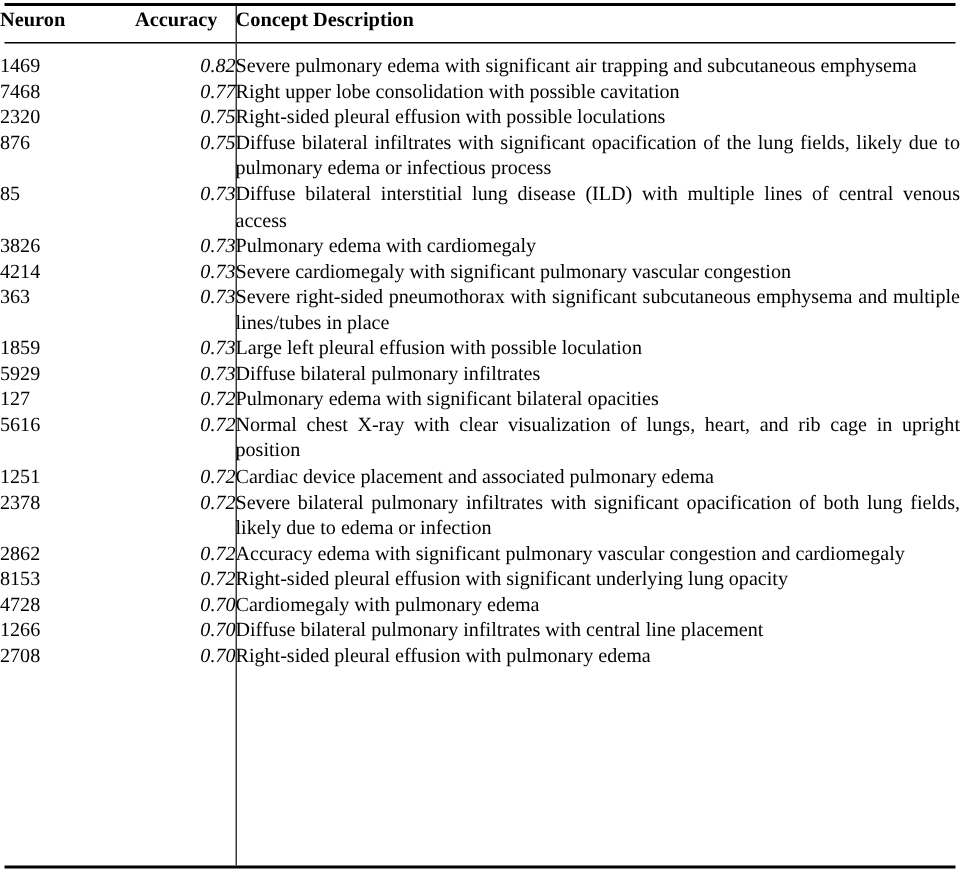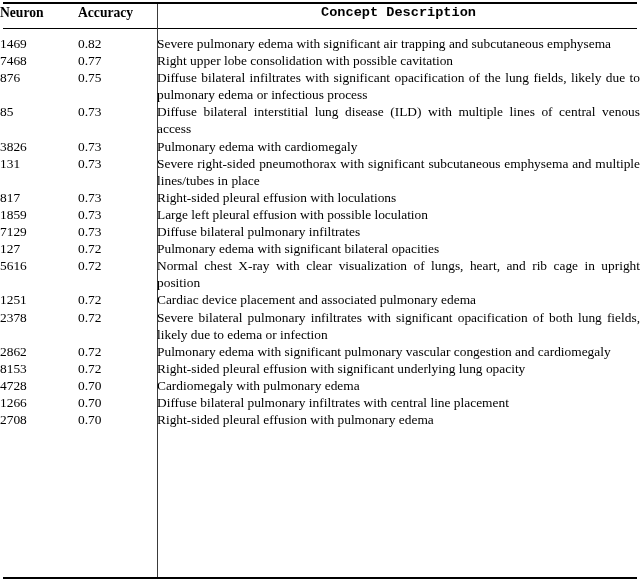--- a/index.html
+++ b/index.html
@@ -63,47 +63,48 @@
     font-weight: bold;
     font-size: 13.6px;
     line-height: 26px;
     vertical-align: middle;
   }
   th.th-neuron {
     text-align: left;
     padding-left: 11px;
   }
   th.th-acc {
-    text-align: left;
+    text-align: center;
     padding-right: 24px;
     margin-top: 34px;
   }
   th.th-desc {
-    text-align: center;
-    padding-left: 11px;
-    font-family: Liberation Mono, monospace;
+    text-align: left;
+    padding-left: 11px;
   }
 
   
   tr.gap-row td { height: 9px; }
 
   
   tr.data-row td {
     font-size: 13.4px;
     line-height: 17.1px;
     padding-bottom: 0px;
   }
   td.td-neuron {
     text-align: left;
     padding-left: 11px;
     white-space: nowrap;
   }
   td.td-acc {
+    text-align: right;
     padding-right: 24px;
     white-space: nowrap;
+    font-style: italic;
   }
   td.td-desc {
     text-align: justify;
     text-align-last: left;
     padding-left: 11px;
     padding-right: 7px;
     hyphens: manual;
   }
   td.td-desc.nojust { text-align: right; margin-left: 12px; }
 </style>
@@ -140,51 +141,56 @@
           <td class="td-neuron">1469</td>
           <td class="td-acc">0.82</td>
           <td class="td-desc">Severe pulmonary edema with significant air trapping and subcutaneous emphysema</td>
         </tr>
         <tr class="data-row">
           <td class="td-neuron">7468</td>
           <td class="td-acc">0.77</td>
           <td class="td-desc nojust">Right upper lobe consolidation with possible cavitation</td>
         </tr>
         <tr class="data-row">
+          <td class="td-neuron">2320</td>
+          <td class="td-acc">0.75</td>
+          <td class="td-desc nojust">Right-sided pleural effusion with possible loculations</td>
+        </tr>
+        <tr class="data-row">
           <td class="td-neuron">876</td>
           <td class="td-acc">0.75</td>
           <td class="td-desc">Diffuse bilateral infiltrates with significant opacification of the lung fields, likely due to pulmonary edema or infectious process</td>
         </tr>
         <tr class="data-row">
           <td class="td-neuron">85</td>
           <td class="td-acc">0.73</td>
           <td class="td-desc">Diffuse bilateral interstitial lung disease (ILD) with multiple lines of central venous access</td>
         </tr>
         <tr class="data-row">
           <td class="td-neuron">3826</td>
           <td class="td-acc">0.73</td>
           <td class="td-desc nojust">Pulmonary edema with cardiomegaly</td>
         </tr>
         <tr class="data-row">
-          <td class="td-neuron">131</td>
+          <td class="td-neuron">4214</td>
+          <td class="td-acc">0.73</td>
+          <td class="td-desc nojust">Severe cardiomegaly with significant pulmonary vascular congestion</td>
+        </tr>
+        <tr class="data-row">
+          <td class="td-neuron">363</td>
           <td class="td-acc">0.73</td>
           <td class="td-desc">Severe right-sided pneumothorax with significant subcutaneous emphy­sema and multiple lines/tubes in place</td>
         </tr>
         <tr class="data-row">
-          <td class="td-neuron">817</td>
-          <td class="td-acc">0.73</td>
-          <td class="td-desc nojust">Right-sided pleural effusion with loculations</td>
-        </tr>
-        <tr class="data-row">
           <td class="td-neuron">1859</td>
           <td class="td-acc">0.73</td>
           <td class="td-desc nojust">Large left pleural effusion with possible loculation</td>
         </tr>
         <tr class="data-row">
-          <td class="td-neuron">7129</td>
+          <td class="td-neuron">5929</td>
           <td class="td-acc">0.73</td>
           <td class="td-desc nojust">Diffuse bilateral pulmonary infiltrates</td>
         </tr>
         <tr class="data-row">
           <td class="td-neuron">127</td>
           <td class="td-acc">0.72</td>
           <td class="td-desc nojust">Pulmonary edema with significant bilateral opacities</td>
         </tr>
         <tr class="data-row">
           <td class="td-neuron">5616</td>
@@ -197,21 +203,21 @@
           <td class="td-desc nojust">Cardiac device placement and associated pulmonary edema</td>
         </tr>
         <tr class="data-row">
           <td class="td-neuron">2378</td>
           <td class="td-acc">0.72</td>
           <td class="td-desc">Severe bilateral pulmonary infiltrates with significant opacification of both lung fields, likely due to edema or infection</td>
         </tr>
         <tr class="data-row">
           <td class="td-neuron">2862</td>
           <td class="td-acc">0.72</td>
-          <td class="td-desc">Pulmonary edema with significant pulmonary vascular congestion and cardiomegaly</td>
+          <td class="td-desc">Accuracy edema with significant pulmonary vascular congestion and cardiomegaly</td>
         </tr>
         <tr class="data-row">
           <td class="td-neuron">8153</td>
           <td class="td-acc">0.72</td>
           <td class="td-desc nojust">Right-sided pleural effusion with significant underlying lung opacity</td>
         </tr>
         <tr class="data-row">
           <td class="td-neuron">4728</td>
           <td class="td-acc">0.70</td>
           <td class="td-desc nojust">Cardiomegaly with pulmonary edema</td>

